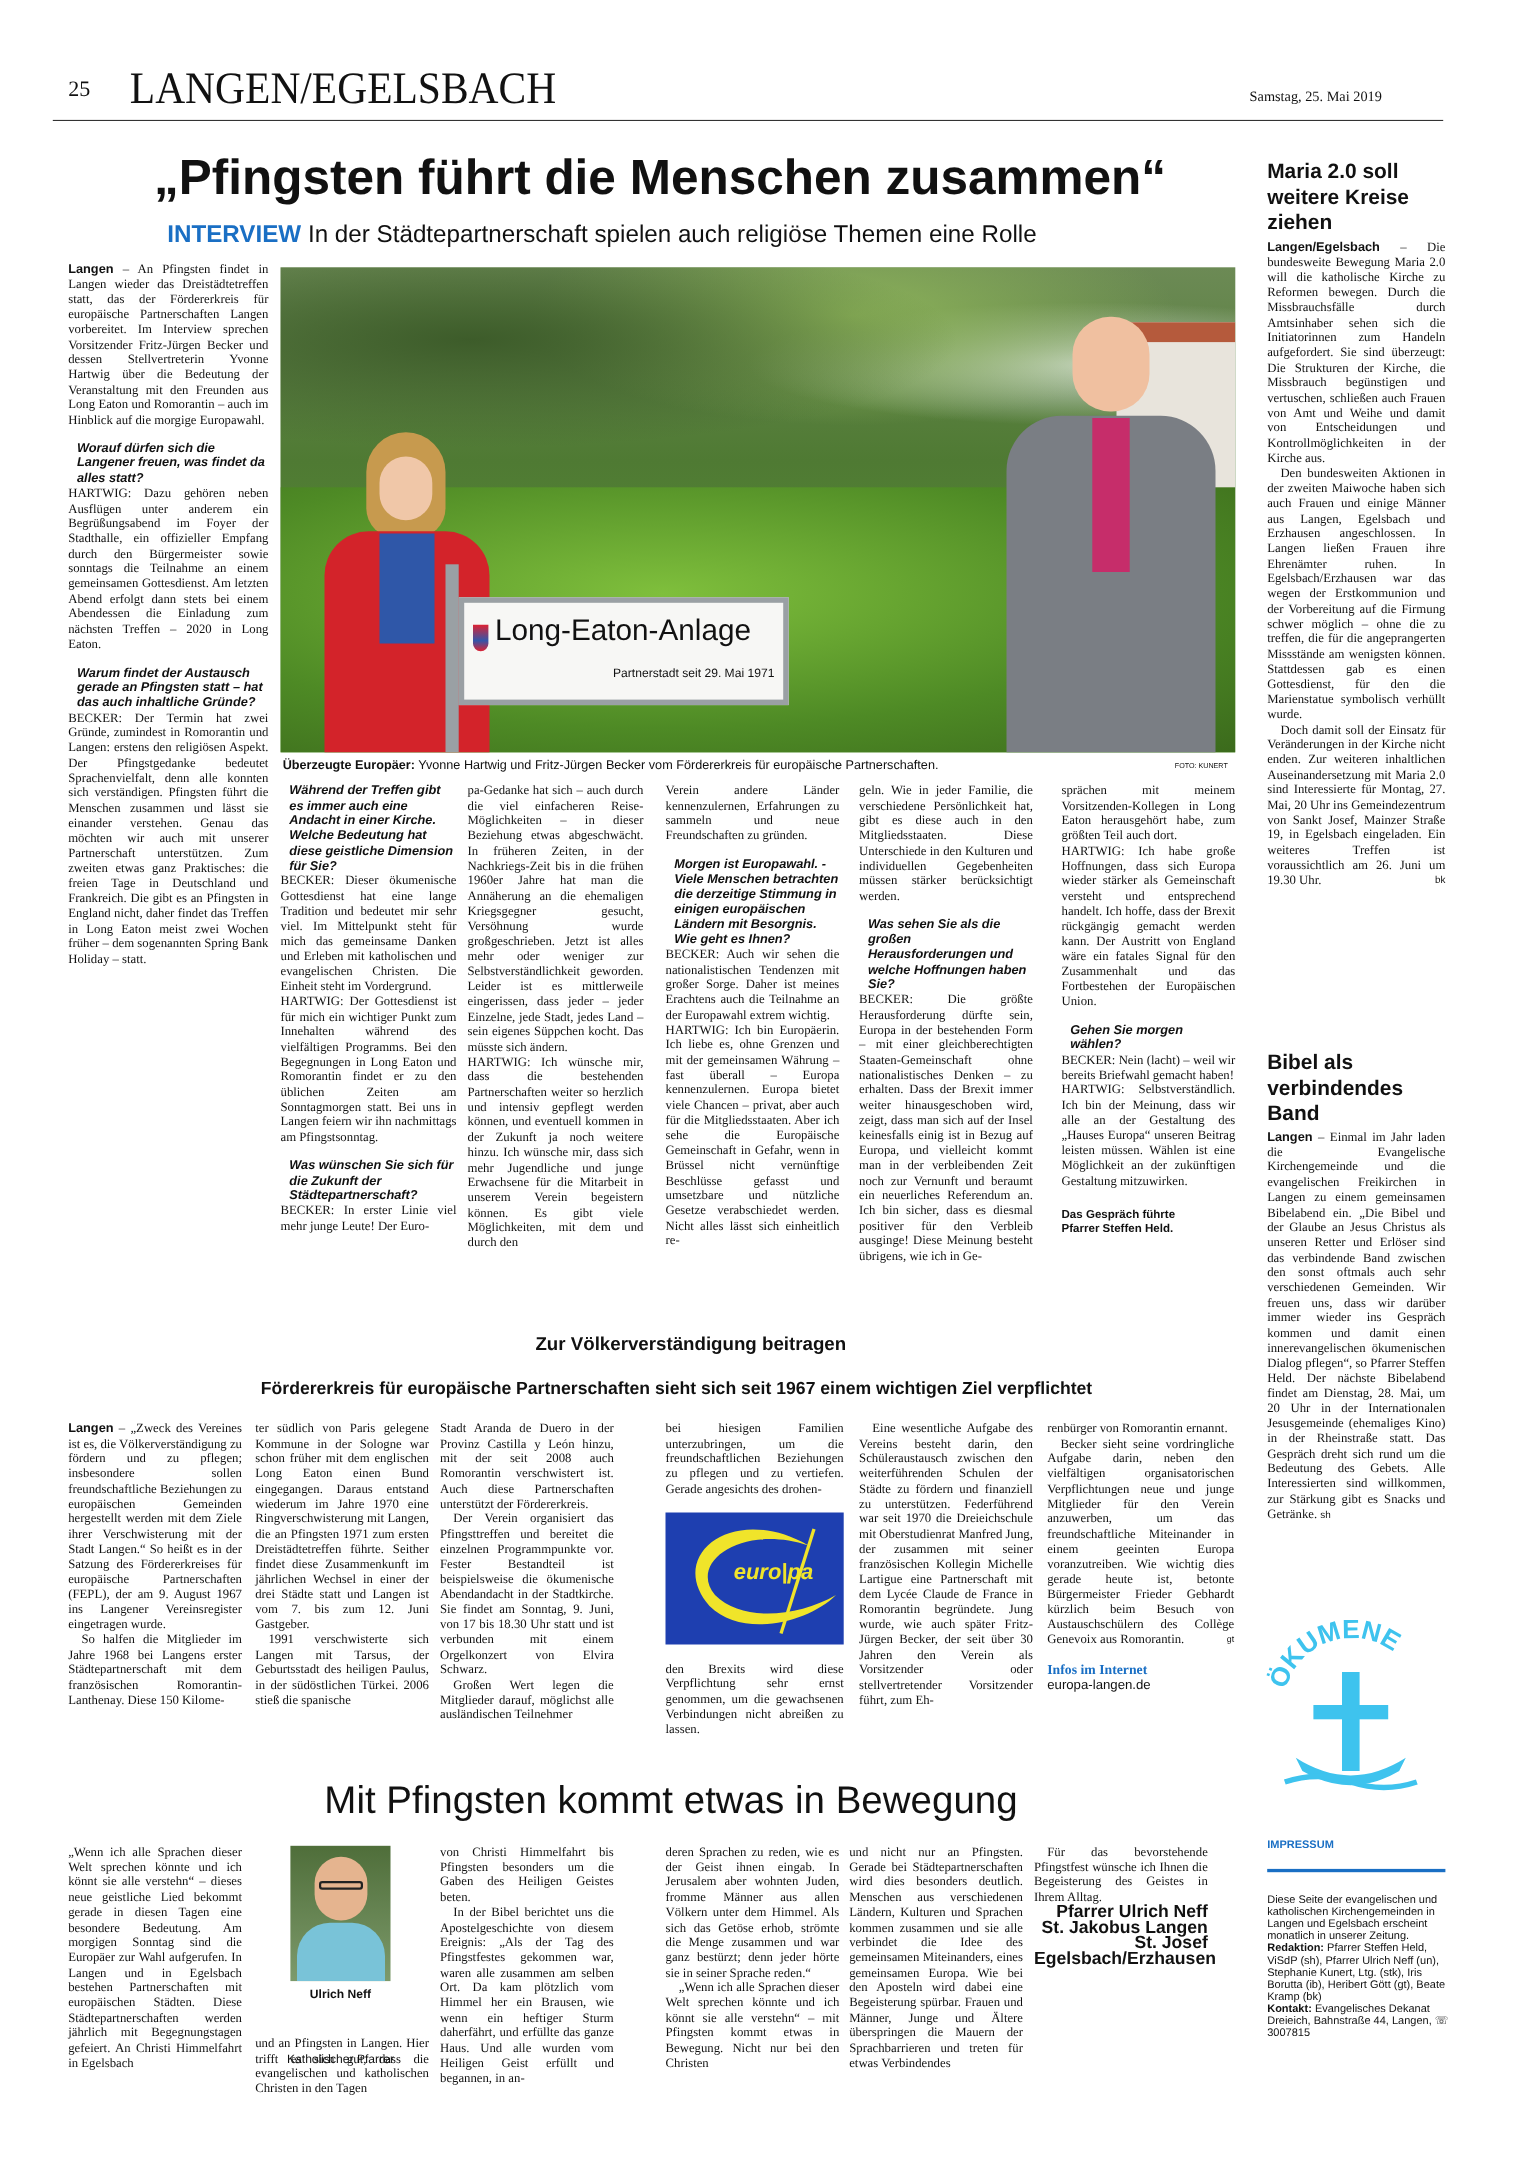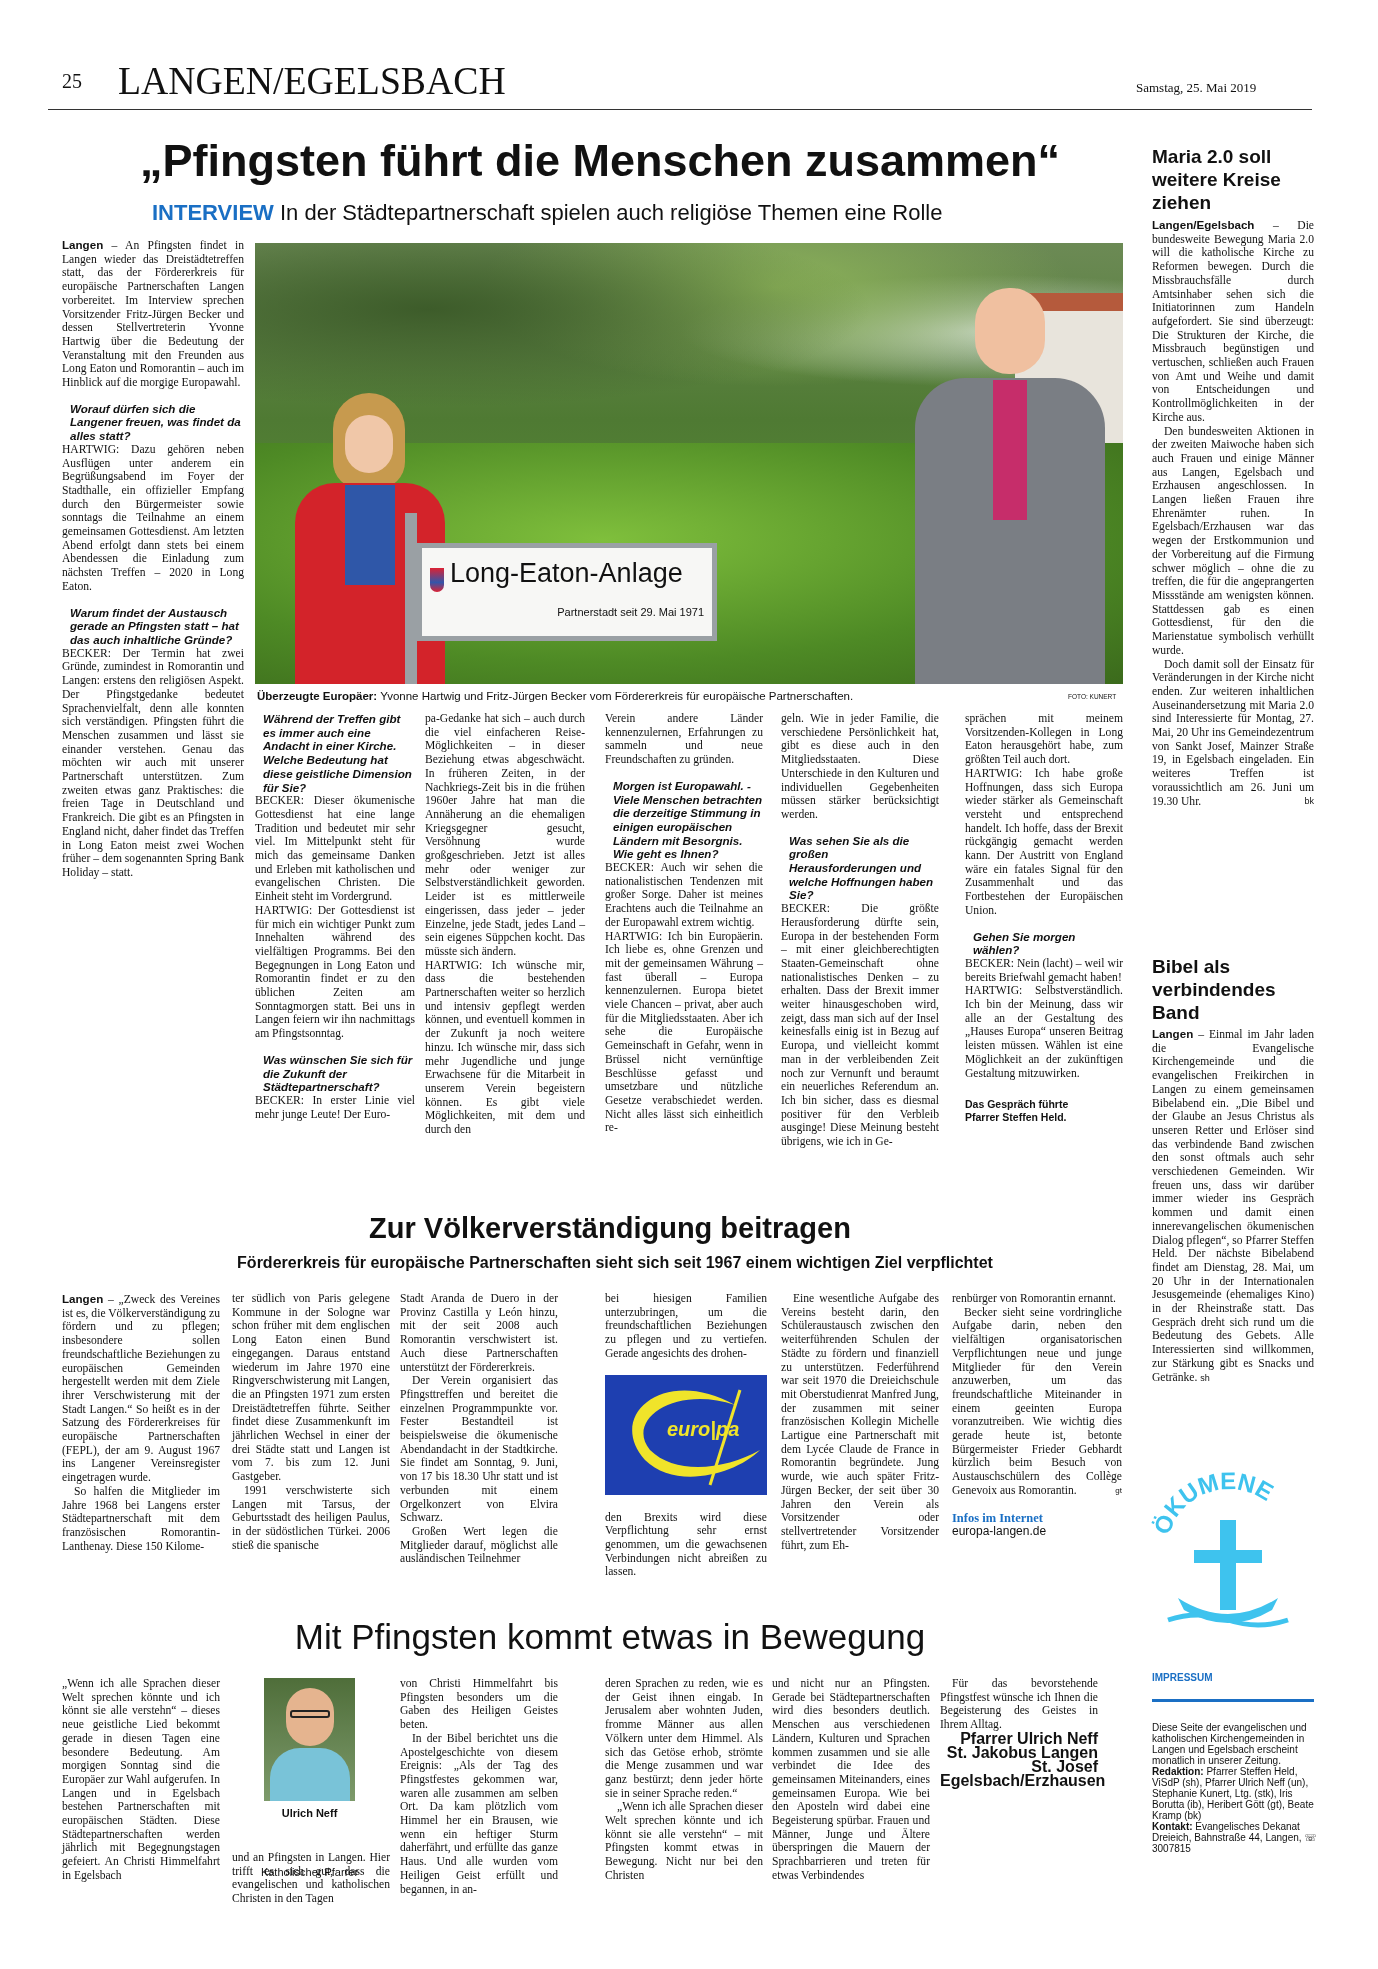--- a/index.html
+++ b/index.html
@@ -120,21 +120,21 @@
         <path id="arc" d="M20,70 A62,62 0 0 1 142,70"></path>
       </defs>
     <text font-family="Liberation Sans, sans-serif" font-weight="bold" font-size="24" fill="#3ec3ee"><textPath href="#arc" startOffset="4">ÖKUMENE</textPath></text>
     <rect x="72" y="50" width="16" height="90" fill="#3ec3ee"></rect>
     <rect x="46" y="80" width="68" height="13" fill="#3ec3ee"></rect>
     <path d="M30,128 Q80,160 130,128 L124,140 Q80,166 36,140 Z" fill="#3ec3ee"></path>
     <path d="M20,150 Q50,140 80,150 T140,150" stroke="#3ec3ee" stroke-width="5" fill="none"></path>
   </svg>
 </div>
 
-<div class="abs sans" style="left:170px;top:1212px;width:880px;text-align:center;font-size:29px;font-weight:bold;">Zur Völkerverständigung beitragen</div>
+<div class="abs sans" style="left:188px;top:1212px;width:880px;text-align:center;font-size:17px;font-weight:bold;">Zur Völkerverständigung beitragen</div>
 <div class="abs sans" style="left:120px;top:1254px;width:990px;text-align:center;font-size:16px;font-weight:bold;">Fördererkreis für europäische Partnerschaften sieht sich seit 1967 einem wichtigen Ziel verpflichtet</div>
 
 <div class="col" style="left:62px;top:1292px;width:158px;">
   <p><span class="lead">Langen</span> <span>– „Zweck des Vereines ist es, die Völkerverständigung zu fördern und zu pflegen; insbesondere sollen freundschaftliche Beziehungen zu europäischen Gemeinden hergestellt werden mit dem Ziele ihrer Verschwisterung mit der Stadt Langen.“ So heißt es in der Satzung des Fördererkreises für europäische Partnerschaften (FEPL), der am 9. August 1967 ins Langener Vereinsregister eingetragen wurde.</span></p>
   <p class="indent">So halfen die Mitglieder im Jahre 1968 bei Langens erster Städtepartnerschaft mit dem französischen Romorantin-Lanthenay. Diese 150 Kilome-</p>
 </div>
 <div class="col" style="left:232px;top:1292px;width:158px;">
   <p>ter südlich von Paris gelegene Kommune in der Sologne war schon früher mit dem englischen Long Eaton einen Bund eingegangen. Daraus entstand wiederum im Jahre 1970 eine Ringverschwisterung mit Langen, die an Pfingsten 1971 zum ersten Dreistädtetreffen führte. Seither findet diese Zusammenkunft im jährlichen Wechsel in einer der drei Städte statt und Langen ist vom 7. bis zum 12. Juni Gastgeber.</p>
   <p class="indent">1991 verschwisterte sich Langen mit Tarsus, der Geburtsstadt des heiligen Paulus, in der südöstlichen Türkei. 2006 stieß die spanische</p>
 </div>

